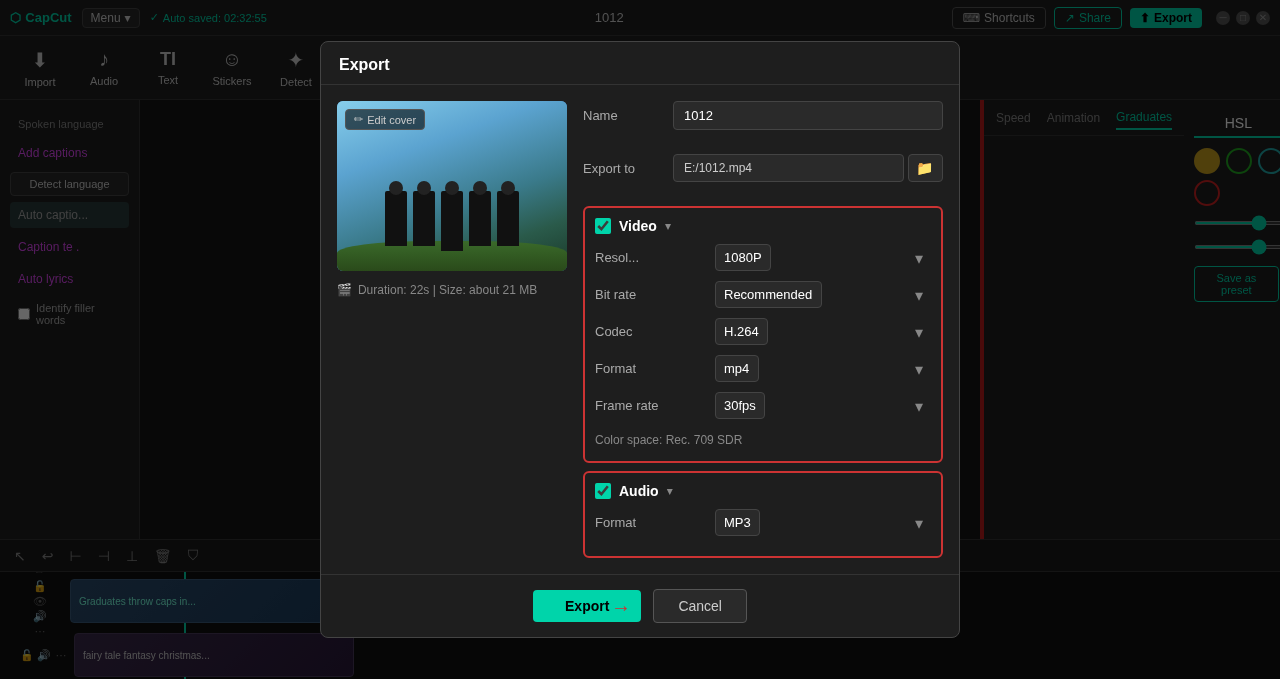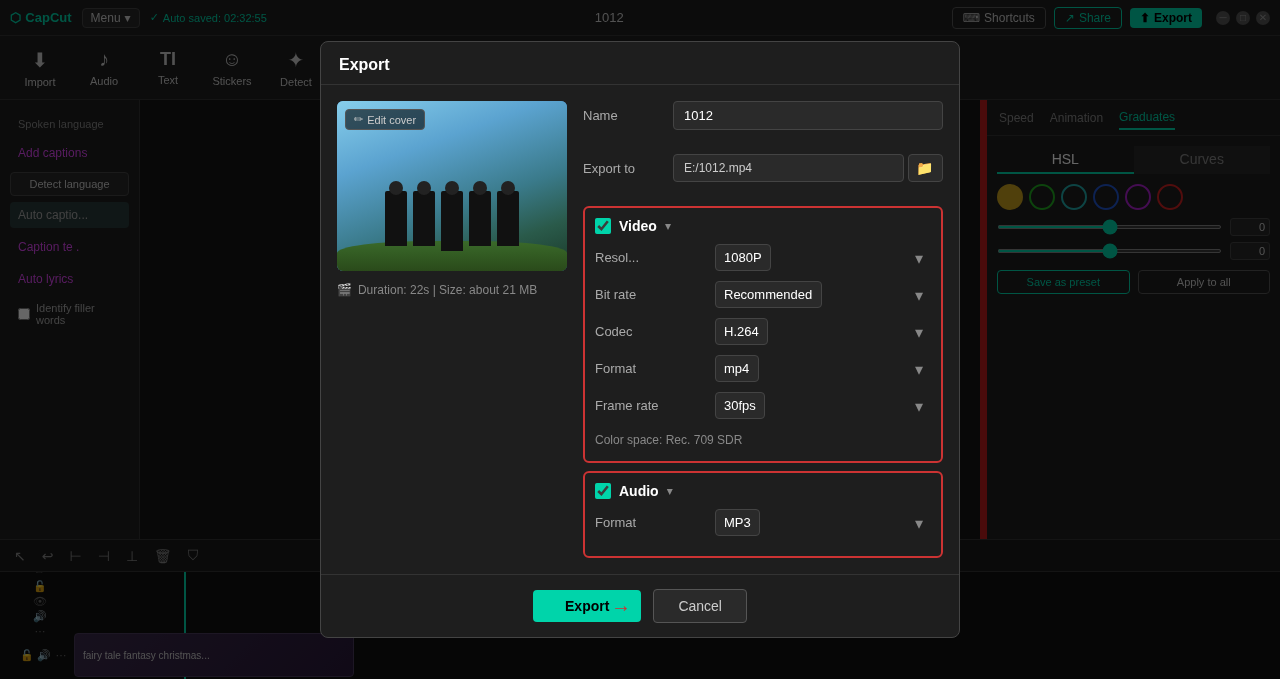--- a/index.html
+++ b/index.html
@@ -743,21 +743,21 @@
     </button>
     <div class="checkbox-row">
       <input type="checkbox" style="">
       <span>Identify filler words</span>
     </div>
     <div style="flex:1;"></div>
   </div>
 
   <div class="center-panel"></div>
 
-  <div style="width:300px; background:#1e1e1e; border-left:7px solid #b91c1c; display:flex; flex-direction:column;">
+  <div style="width:300px; background:#1e1e1e; border-left:4px solid #b91c1c; display:flex; flex-direction:row;">
     <div style="display:flex; align-items:center; gap:16px; padding:0 12px; height:36px; border-bottom:1px solid #333;">
       <div class="rtab"><span>Speed</span></div>
       <div class="rtab"><span>Animation</span></div>
       <div class="rtab active"><span>Graduates</span></div>
     </div>
     <div style="padding:10px; flex:1;">
       <div class="hsl-curves-tabs">
         <div class="hc-tab active"><span>HSL</span></div>
         <div class="hc-tab"><span>Curves</span></div>
       </div>
@@ -801,20 +801,25 @@
   </div>
   <div class="timeline-content">
     <div class="tl-time-indicator"></div>
     <div class="tl-track">
       <div style="position:absolute;left:10px; display:flex;flex-direction:column; align-items:center; gap:2px; width:40px;">
         <button class="tl-ctrl-btn">✏</button>
         <button class="tl-ctrl-btn">🔓</button>
         <button class="tl-ctrl-btn">👁</button>
         <button class="tl-ctrl-btn">🔊</button>
         <button class="tl-ctrl-btn">⋯</button>
+      </div>
+      <div style="margin-left:60px;">
+        <div class="tl-clip tl-clip-main">
+          <span>Graduates throw caps in...</span>
+        </div>
       </div>
     </div>
     <div class="tl-track">
       <div style="position:absolute; left:10px; display:flex; align-items:center; gap:4px; width:40px;">
         <button class="tl-ctrl-btn">🔓</button>
         <button class="tl-ctrl-btn">🔊</button>
         <button class="tl-ctrl-btn">⋯</button>
       </div>
       <div style="margin-left:60px;">
         <div class="tl-clip tl-clip-secondary">

